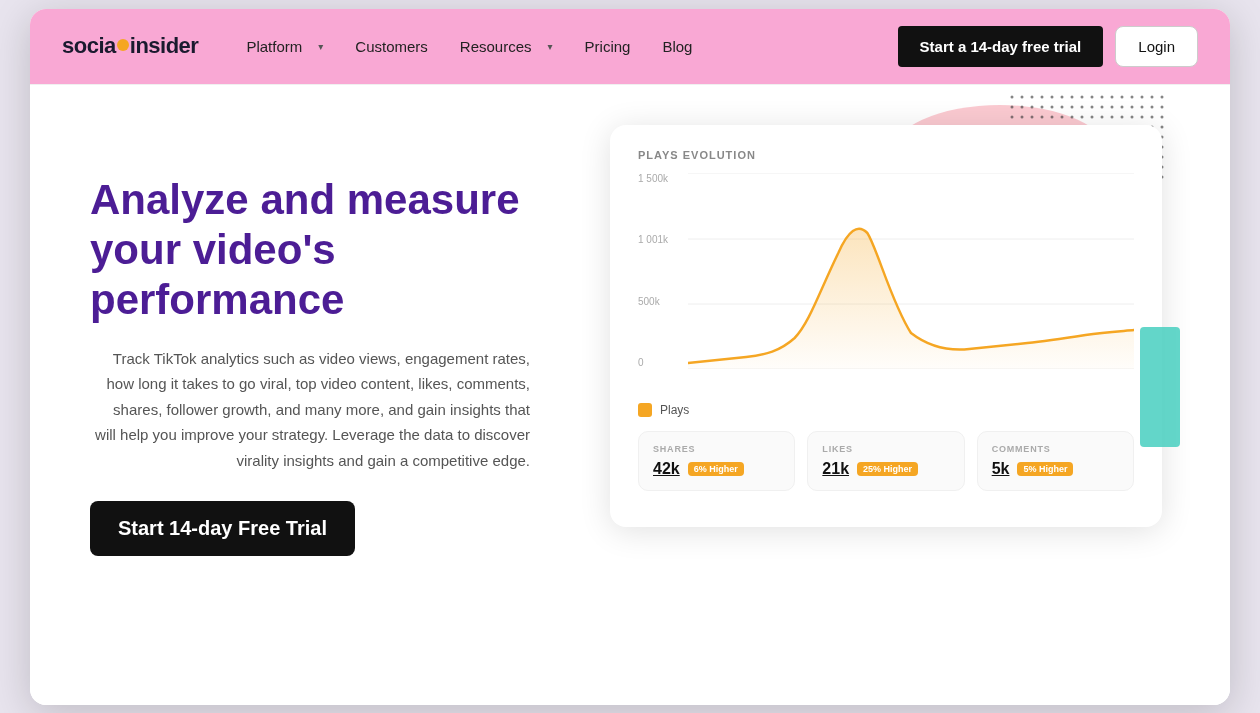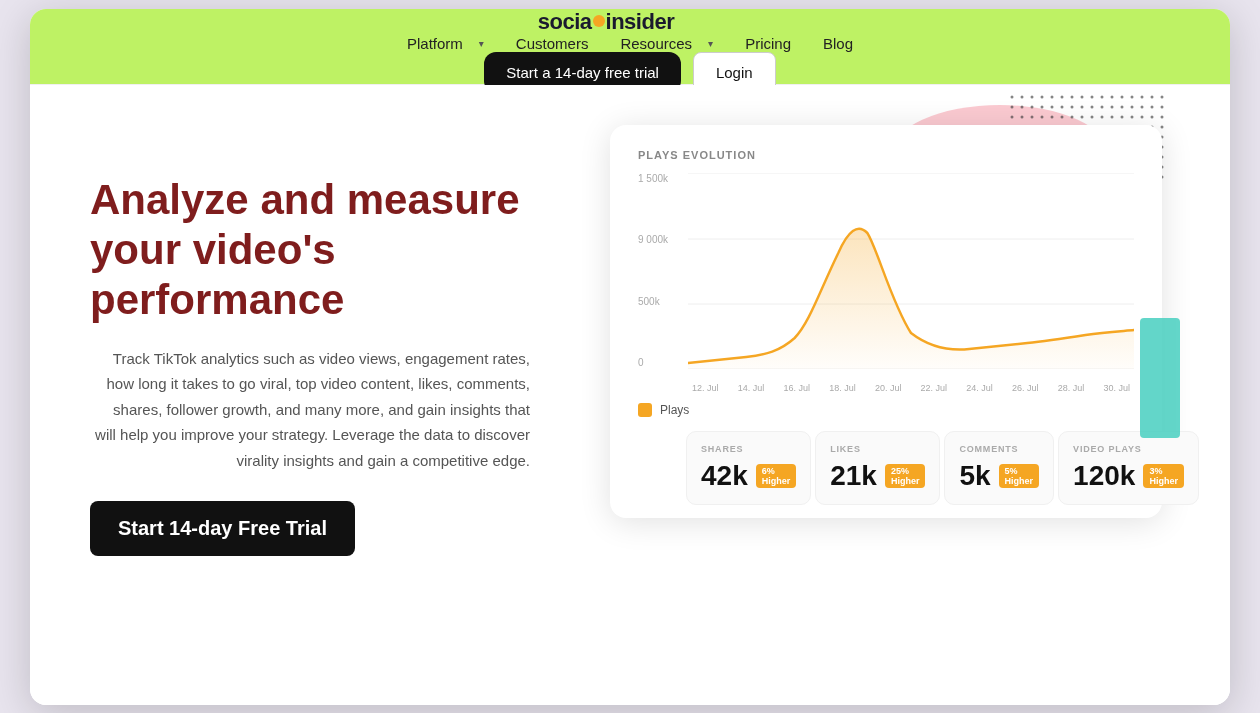--- a/index.html
+++ b/index.html
@@ -18,22 +18,21 @@
       overflow: hidden;
       box-shadow: 0 8px 40px rgba(0,0,0,0.18);
     }
     
     nav {
       display: flex;
       align-items: center;
       padding: 0 32px;
       height: 76px;
       border-bottom: 1px solid #f0f0f0;
-      background: #bef264;
-      flex-direction: column;
+      background: #f9a8d4;
     }
     .logo {
       display: flex;
       align-items: center;
       margin-right: 48px;
     }
     .logo-text {
       font-size: 22px;
       font-weight: 700;
       color: #1a1a2e;
@@ -71,24 +70,24 @@
     }
     .nav-actions {
       display: flex;
       align-items: center;
       gap: 12px;
     }
     .btn-primary {
       background: #111;
       color: #fff;
       border: none;
-      border-radius: 12px;
+      border-radius: 4px;
       padding: 12px 22px;
       font-size: 15px;
-      font-weight: 400;
+      font-weight: 700;
       cursor: pointer;
       white-space: nowrap;
     }
     .btn-outline {
       background: #fff;
       color: #111;
       border: 1.5px solid #ccc;
       border-radius: 8px;
       padding: 11px 22px;
       font-size: 15px;
@@ -112,21 +111,21 @@
     .hero-tag {
       color: #e8834a;
       font-size: 13px;
       font-weight: 600;
       margin-bottom: 16px;
     }
     .hero-title {
       font-size: 42px;
       font-weight: 800;
       line-height: 1.2;
-      color: #7f1d1d;
+      color: #4c1d95;
       margin-bottom: 20px;
     }
     .hero-desc {
       font-size: 15px;
       color: #555;
       line-height: 1.7;
       margin-bottom: 28px;
       max-width: 440px;
       text-align: right;
     }
@@ -178,21 +177,21 @@
       border-radius: 4px;
       z-index: 5;
       opacity: 0.85;
     }
     .dashboard-card {
       position: relative;
       z-index: 2;
       background: #fff;
       border-radius: 16px;
       box-shadow: 0 4px 32px rgba(0,0,0,0.12);
-      padding: 24px 28px 13px;
+      padding: 24px 28px 36px;
       width: 552px;
     }
     .chart-title {
       font-size: 11px;
       font-weight: 700;
       color: #888;
       letter-spacing: 1px;
       margin-bottom: 12px;
     }
     .chart-area {
@@ -247,23 +246,22 @@
       border-radius: 3px;
       background: #f5a623;
     }
     .legend-label {
       font-size: 12px;
       color: #555;
     }
     
     .stats-row {
       display: flex;
-      gap: 4px;
+      gap: 12px;
       margin-top: 14px;
-      margin-left: 48px;
     }
     .stat-card {
       flex: 1;
       background: #fafafa;
       border-radius: 10px;
       padding: 12px 14px;
       border: 1px solid #f0f0f0;
     }
     .stat-label {
       font-size: 9px;
@@ -272,23 +270,24 @@
       letter-spacing: 0.8px;
       text-transform: uppercase;
       margin-bottom: 6px;
     }
     .stat-value-row {
       display: flex;
       align-items: center;
       gap: 8px;
     }
     .stat-value {
-      font-size: 28px;
+      font-size: 16px;
       font-weight: 800;
       color: #111;
+      text-decoration: underline;
     }
     .stat-badge {
       font-size: 9px;
       font-weight: 700;
       color: #fff;
       background: #f5a623;
       border-radius: 4px;
       padding: 2px 6px;
     }
     
@@ -360,21 +359,21 @@
       </div>
 
       <div class="dashboard-card">
         <div class="chart-title">PLAYS EVOLUTION</div>
 
         <div class="chart-area">
 
           <div class="chart-y-labels">
             <span class="chart-y-label">0</span>
             <span class="chart-y-label">500k</span>
-            <span class="chart-y-label">9 000k</span>
+            <span class="chart-y-label">1 001k</span>
             <span class="chart-y-label">1 500k</span>
           </div>
 
           <div class="chart-plot">
             <svg class="chart-svg" viewBox="0 0 460 196" preserveAspectRatio="none">
 
               <line x1="0" y1="196" x2="460" y2="196" stroke="#eee" stroke-width="1"></line>
               <line x1="0" y1="131" x2="460" y2="131" stroke="#eee" stroke-width="1"></line>
               <line x1="0" y1="66" x2="460" y2="66" stroke="#eee" stroke-width="1"></line>
               <line x1="0" y1="0" x2="460" y2="0" stroke="#eee" stroke-width="1"></line>
@@ -385,32 +384,20 @@
                   <stop offset="100%" stop-color="#f5a623" stop-opacity="0.02"></stop>
                 </linearGradient>
               </defs>
 
               <path d="M0,190 C20,188 40,186 60,184 C80,182 95,178 110,165 C125,150 135,120 155,80 C165,58 175,50 185,60 C195,75 210,130 230,160 C250,175 270,178 290,176 C310,174 330,172 350,170 C370,168 390,165 410,162 C430,159 450,158 460,157 L460,196 L0,196 Z" fill="url(#lineGrad)"></path>
 
               <path d="M0,190 C20,188 40,186 60,184 C80,182 95,178 110,165 C125,150 135,120 155,80 C165,58 175,50 185,60 C195,75 210,130 230,160 C250,175 270,178 290,176 C310,174 330,172 350,170 C370,168 390,165 410,162 C430,159 450,158 460,157" fill="none" stroke="#f5a623" stroke-width="2.5" stroke-linejoin="round" stroke-linecap="round"></path>
             </svg>
           </div>
 
-          <div class="chart-x-labels">
-            <span class="chart-x-label">12. Jul</span>
-            <span class="chart-x-label">14. Jul</span>
-            <span class="chart-x-label">16. Jul</span>
-            <span class="chart-x-label">18. Jul</span>
-            <span class="chart-x-label">20. Jul</span>
-            <span class="chart-x-label">22. Jul</span>
-            <span class="chart-x-label">24. Jul</span>
-            <span class="chart-x-label">26. Jul</span>
-            <span class="chart-x-label">28. Jul</span>
-            <span class="chart-x-label">30. Jul</span>
-          </div>
         </div>
 
         <div class="chart-legend">
           <div class="legend-dot"></div>
           <span class="legend-label">Plays</span>
         </div>
 
         <div class="stats-row">
           <div class="stat-card">
             <div class="stat-label">SHARES</div>
@@ -426,26 +413,19 @@
               <span class="stat-badge">25% Higher</span>
             </div>
           </div>
           <div class="stat-card">
             <div class="stat-label">COMMENTS</div>
             <div class="stat-value-row">
               <span class="stat-value">5k</span>
               <span class="stat-badge">5% Higher</span>
             </div>
           </div>
-          <div class="stat-card">
-            <div class="stat-label">VIDEO PLAYS</div>
-            <div class="stat-value-row">
-              <span class="stat-value">120k</span>
-              <span class="stat-badge">3% Higher</span>
-            </div>
-          </div>
         </div>
       </div>
 
       <div class="deco-teal"></div>
     </div>
   </div>
 </div>
 
 </body></html>

